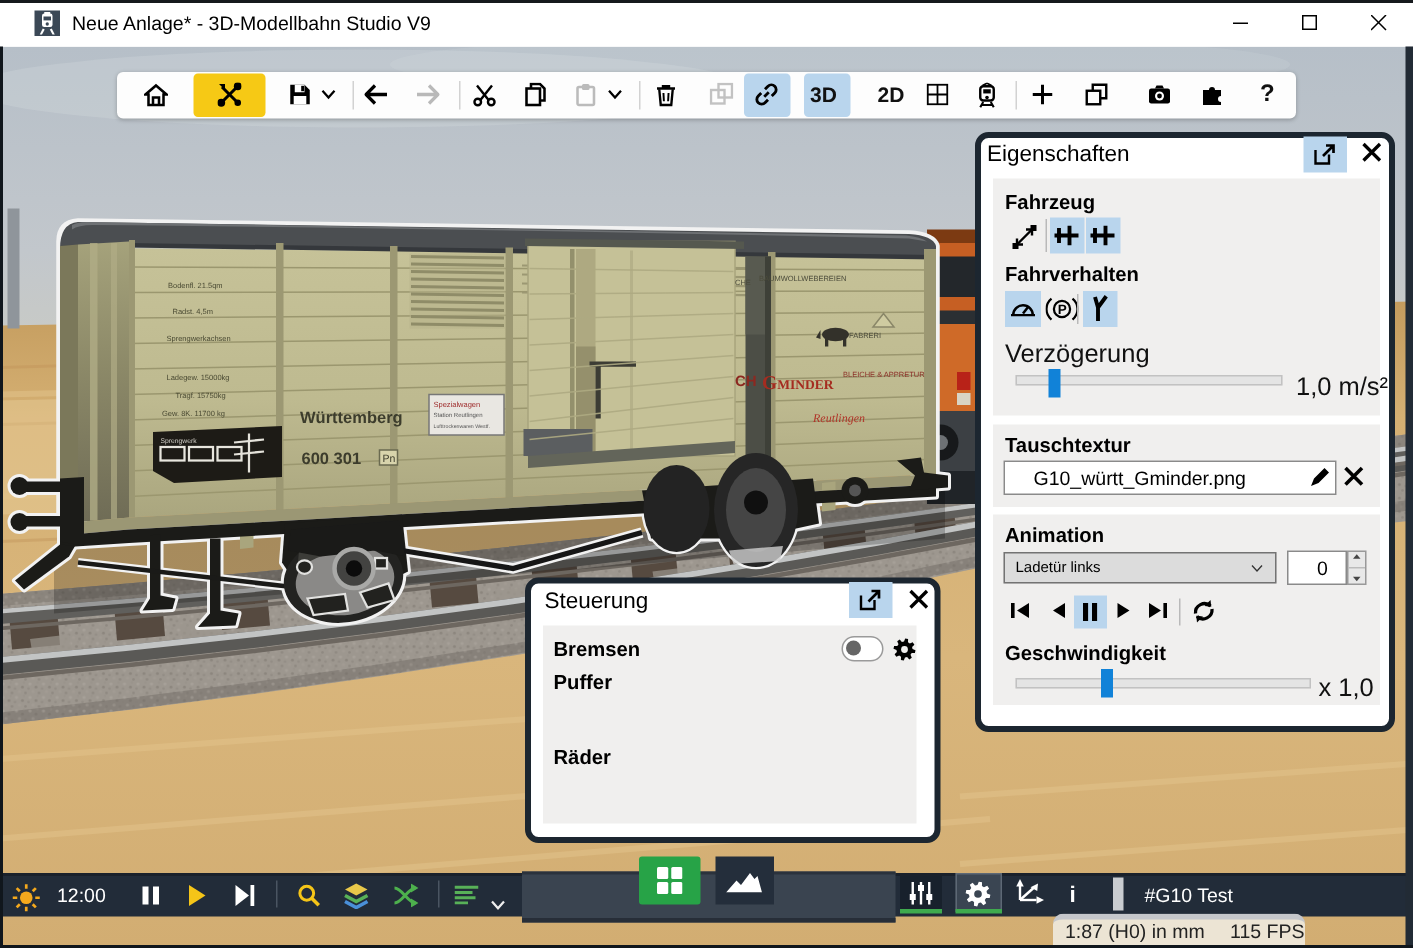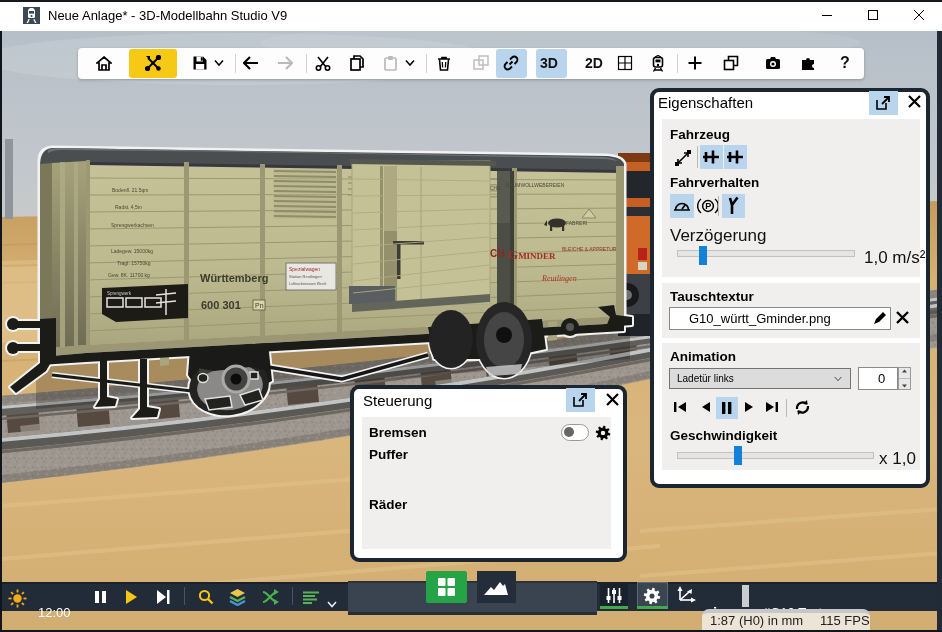--- a/index.html
+++ b/index.html
@@ -23,21 +23,21 @@
 .b{font-weight:bold;font-size:13.5px;color:#000;}
 .lbl{font-size:17px;color:#111;}
 .combo{position:absolute;background:#dcdcdc;border:1px solid #737373;font-size:10px;color:#000;display:flex;align-items:center;padding-left:7px;box-sizing:border-box;}
 .combochev{position:absolute;right:8px;top:50%;margin-top:-4px;width:8px;height:8px;}
 .tinput{position:absolute;background:#fff;border:1px solid #8a8a8a;font-size:13px;color:#000;display:flex;align-items:center;padding-left:19px;box-sizing:border-box;}
 .slidertrack{position:absolute;height:7px;background:#e4e4e4;border:1px solid #c2c2c2;box-sizing:border-box;}
 .sliderhandle{position:absolute;width:8px;height:19px;background:#1182d8;}
 
 .bottombar{left:2px;top:582px;width:938px;height:29px;background:#222c39;border-top:2px solid #1a212b;box-sizing:border-box;}
 .bbmid{left:348px;top:581px;width:249px;height:34px;background:#3a4450;border-top:2px solid #2b323c;border-bottom:3px solid #272e38;box-sizing:border-box;}
-.bbtxt{color:#fff;font-size:13px;margin-top:16px;}
+.bbtxt{color:#fff;font-size:13px;}
 .statusbar{left:702px;top:609px;width:168px;height:23px;background:#ece4d4;border-top:4px solid #c5c7cb;border-radius:7px 7px 0 0;box-sizing:border-box;}
 .borderL{left:0;top:31px;width:2px;height:601px;background:#10161c;}
 .borderR{left:937px;top:31px;width:5px;height:601px;background:#222b35;}
 .borderB{left:0;top:630px;width:942px;height:2px;background:#10161c;}
 </style></head>
 <body>
 <div class="app">
 
 <svg class="abs" style="left:0;top:31px" width="942" height="601" viewBox="0 0 942 601">
 <defs>

